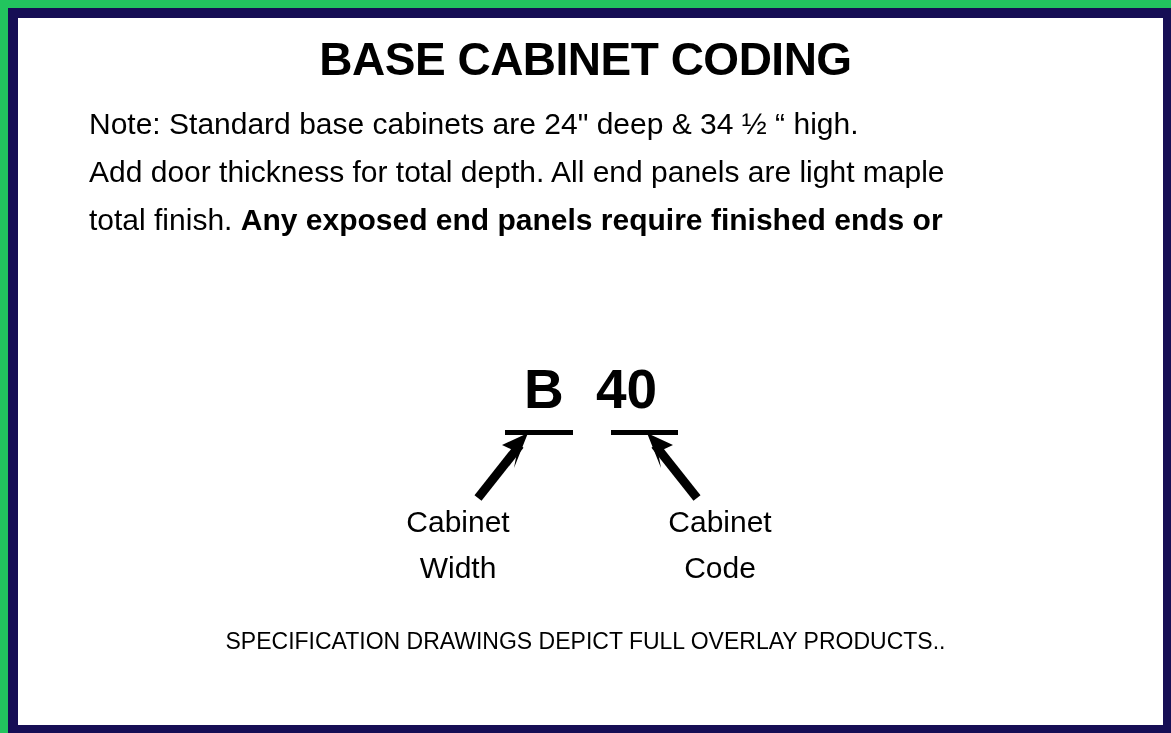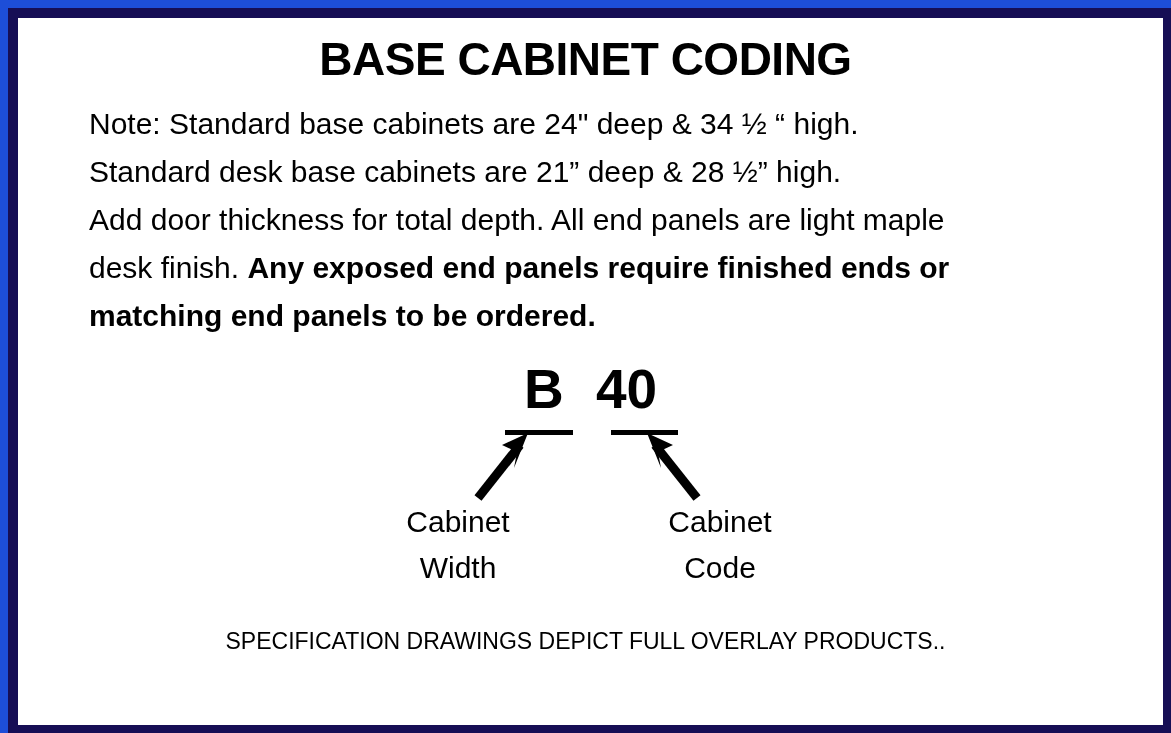--- a/index.html
+++ b/index.html
@@ -4,21 +4,21 @@
 <style>
   html, body {
     margin: 0;
     padding: 0;
     background: #ffffff;
   }
   #page {
     position: relative;
     width: 1171px;
     height: 733px;
-    background: #1d4ed8;
+    background: #22c55e;
     overflow: hidden;
     font-family: "Liberation Sans", sans-serif;
     color: #000000;
   }
 
   
   #frame {
     position: absolute;
     left: 8px;
     top: 8px;
@@ -116,24 +116,22 @@
 <body>
 
 <div id="page">
 
   <div id="frame"></div>
 
   <div id="title">BASE CABINET CODING</div>
 
   <div id="note">
     <span class="ln">Note: Standard base cabinets are 24" deep &amp; 34 ½ “ high.</span>
-    <span class="ln">Standard desk base cabinets are 21” deep &amp; 28 ½” high.</span>
     <span class="ln">Add door thickness for total depth. All end panels are light maple</span>
-    <span class="ln"><span>desk finish. </span><span class="bold">Any exposed end panels require finished ends or</span></span>
-    <span class="ln bold">matching end panels to be ordered.</span>
+    <span class="ln"><span>total finish. </span><span class="bold">Any exposed end panels require finished ends or</span></span>
   </div>
 
   <div id="diagram">
 
     <div class="codechar" id="code-letter">B</div>
 
     <div class="codechar" id="code-number">40</div>
 
     <div class="ulbar" id="ul-left"></div>
     <div class="ulbar" id="ul-right"></div>

